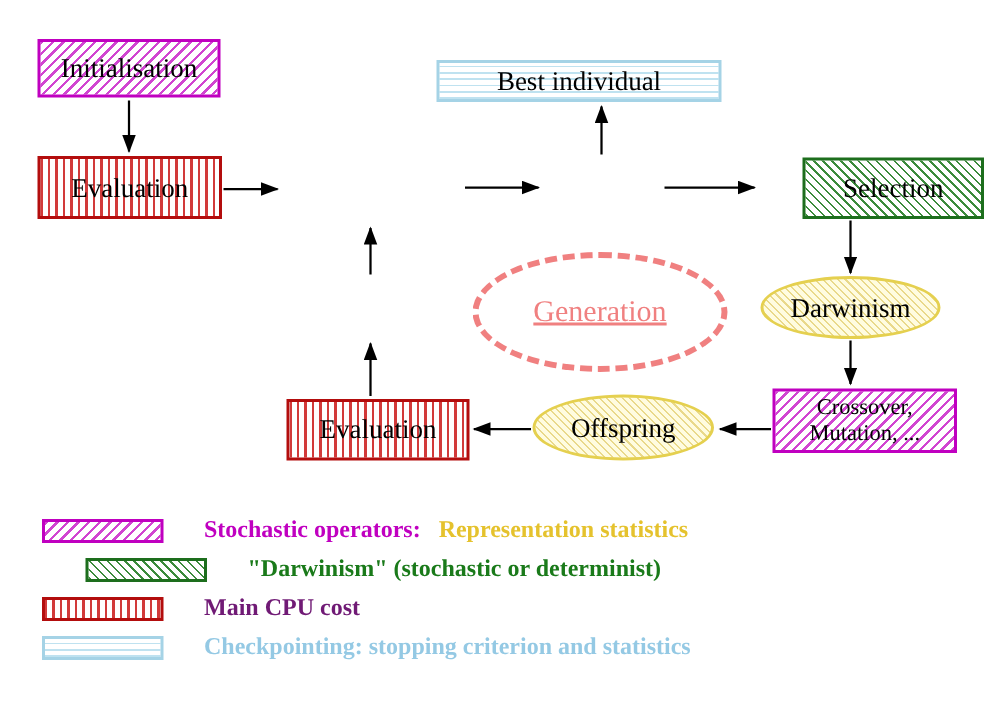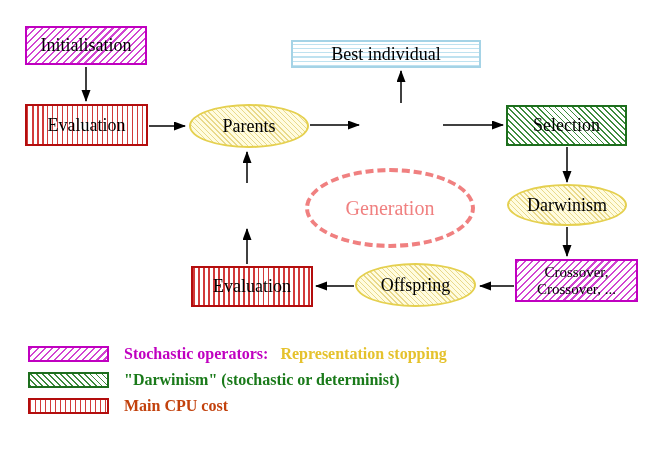--- a/index.html
+++ b/index.html
@@ -16,45 +16,46 @@
     border:2px solid #c000c0;
     background-image:repeating-linear-gradient(135deg,#d145d1 0,#d145d1 1.6px,rgba(0,0,0,0) 1.6px,rgba(0,0,0,0) 5px);
   }
   .stripe-red{
     border:2px solid #b30d0d;
     background-image:repeating-linear-gradient(90deg,#d23a3a 0,#d23a3a 1.5px,rgba(0,0,0,0) 1.5px,rgba(0,0,0,0) 5px);
   }
   .hatch-green{
     border:2px solid #1d6e1d;
     background-image:repeating-linear-gradient(45deg,#3c8b3c 0,#3c8b3c 1.2px,rgba(0,0,0,0) 1.2px,rgba(0,0,0,0) 4.2px);
+    margin-left:29px;
   }
   .stripe-cyan{
     border:2px solid #a5d3e6;
     background-image:repeating-linear-gradient(0deg,#bfe2f0 0,#bfe2f0 1.2px,rgba(0,0,0,0) 1.2px,rgba(0,0,0,0) 4.2px);
   }
   .ellipse-yellow{
     border:2px solid #e5d04f;border-radius:50%;
     background-color:#fffce0;
     background-image:repeating-linear-gradient(45deg,rgba(226,205,110,.75) 0,rgba(226,205,110,.75) 1px,rgba(0,0,0,0) 1px,rgba(0,0,0,0) 3.6px);
   }
   .generation{
     position:absolute;border:4px dashed #f08080;border-radius:50%;
     display:flex;align-items:center;justify-content:center;
     color:#f08080;font-size:20px;box-sizing:border-box;background:transparent;
   }
   .two-line{flex-direction:column;font-size:15px;line-height:17px;}
   svg.arrows{position:absolute;left:0;top:0;pointer-events:none;}
   
   .legend-row{position:absolute;display:flex;align-items:center;height:16px;}
   .legend-swatch{width:77px;height:12px;box-sizing:content-box;margin-right:15px;}
-  .legend-text{font-weight:bold;font-size:16px;white-space:nowrap;}
+  .legend-text{font-weight:bold;font-size:16px;white-space:nowrap;margin-left:12px;}
   .lt-magenta{color:#c000c0;}
   .lt-gold{color:#e5c22d;margin-left:12px;}
   .lt-green{color:#1a7a1a;}
-  .lt-red{color:#c2410c;}
+  .lt-red{color:#701a75;}
   .lt-blue{color:#94c9e4;}
 </style>
 </head>
 <body>
 
 <div id="canvas">
 
   <svg class="arrows" width="662" height="471" viewBox="0 0 662 471">
     <defs>
       <marker id="ah" markerUnits="userSpaceOnUse" markerWidth="13" markerHeight="10" refX="11" refY="4.5" orient="auto">
@@ -79,61 +80,62 @@
   </div>
 
   <div class="node stripe-red" style="left:25px;top:104px;width:123px;height:42px;">
     <span>Evaluation</span>
   </div>
 
   <div class="node stripe-cyan" style="left:291px;top:40px;width:190px;height:28px;">
     <span>Best individual</span>
   </div>
 
-  <div class="node ellipse-yellow" style="left:189px;top:104px;width:120px;height:44px;">
-    <span>Parents</span>
-  </div>
 
 
   <div class="node hatch-green" style="left:506px;top:105px;width:121px;height:41px;">
     <span>Selection</span>
   </div>
 
 
-  <div class="generation" style="left:305px;top:168px;width:170px;height:80px;">
+  <div class="generation" style="left:315px;top:168px;width:170px;height:80px;text-decoration:underline;">
     <span>Generation</span>
   </div>
 
   <div class="node ellipse-yellow" style="left:507px;top:184px;width:120px;height:42px;">
     <span>Darwinism</span>
   </div>
 
   <div class="node stripe-red" style="left:191px;top:266px;width:122px;height:41px;">
     <span>Evaluation</span>
   </div>
 
   <div class="node ellipse-yellow" style="left:355px;top:263px;width:121px;height:44px;">
     <span>Offspring</span>
   </div>
 
   <div class="node hatch-magenta two-line" style="left:515px;top:259px;width:123px;height:43px;">
     <span>Crossover,</span>
-    <span>Crossover, ...</span>
+    <span>Mutation, ...</span>
   </div>
 
   <div class="legend-row" style="left:28px;top:346px;">
     <div class="legend-swatch hatch-magenta"></div>
     <span class="legend-text lt-magenta">Stochastic operators:</span>
-    <span class="legend-text lt-gold">Representation stopping</span>
+    <span class="legend-text lt-gold">Representation statistics</span>
   </div>
 
   <div class="legend-row" style="left:28px;top:372px;">
     <div class="legend-swatch hatch-green"></div>
     <span class="legend-text lt-green">"Darwinism" (stochastic or determinist)</span>
   </div>
 
   <div class="legend-row" style="left:28px;top:398px;">
     <div class="legend-swatch stripe-red"></div>
     <span class="legend-text lt-red">Main CPU cost</span>
   </div>
 
+  <div class="legend-row" style="left:28px;top:424px;">
+    <div class="legend-swatch stripe-cyan"></div>
+    <span class="legend-text lt-blue">Checkpointing: stopping criterion and statistics</span>
+  </div>
 
 </div>
 
 </body></html>

